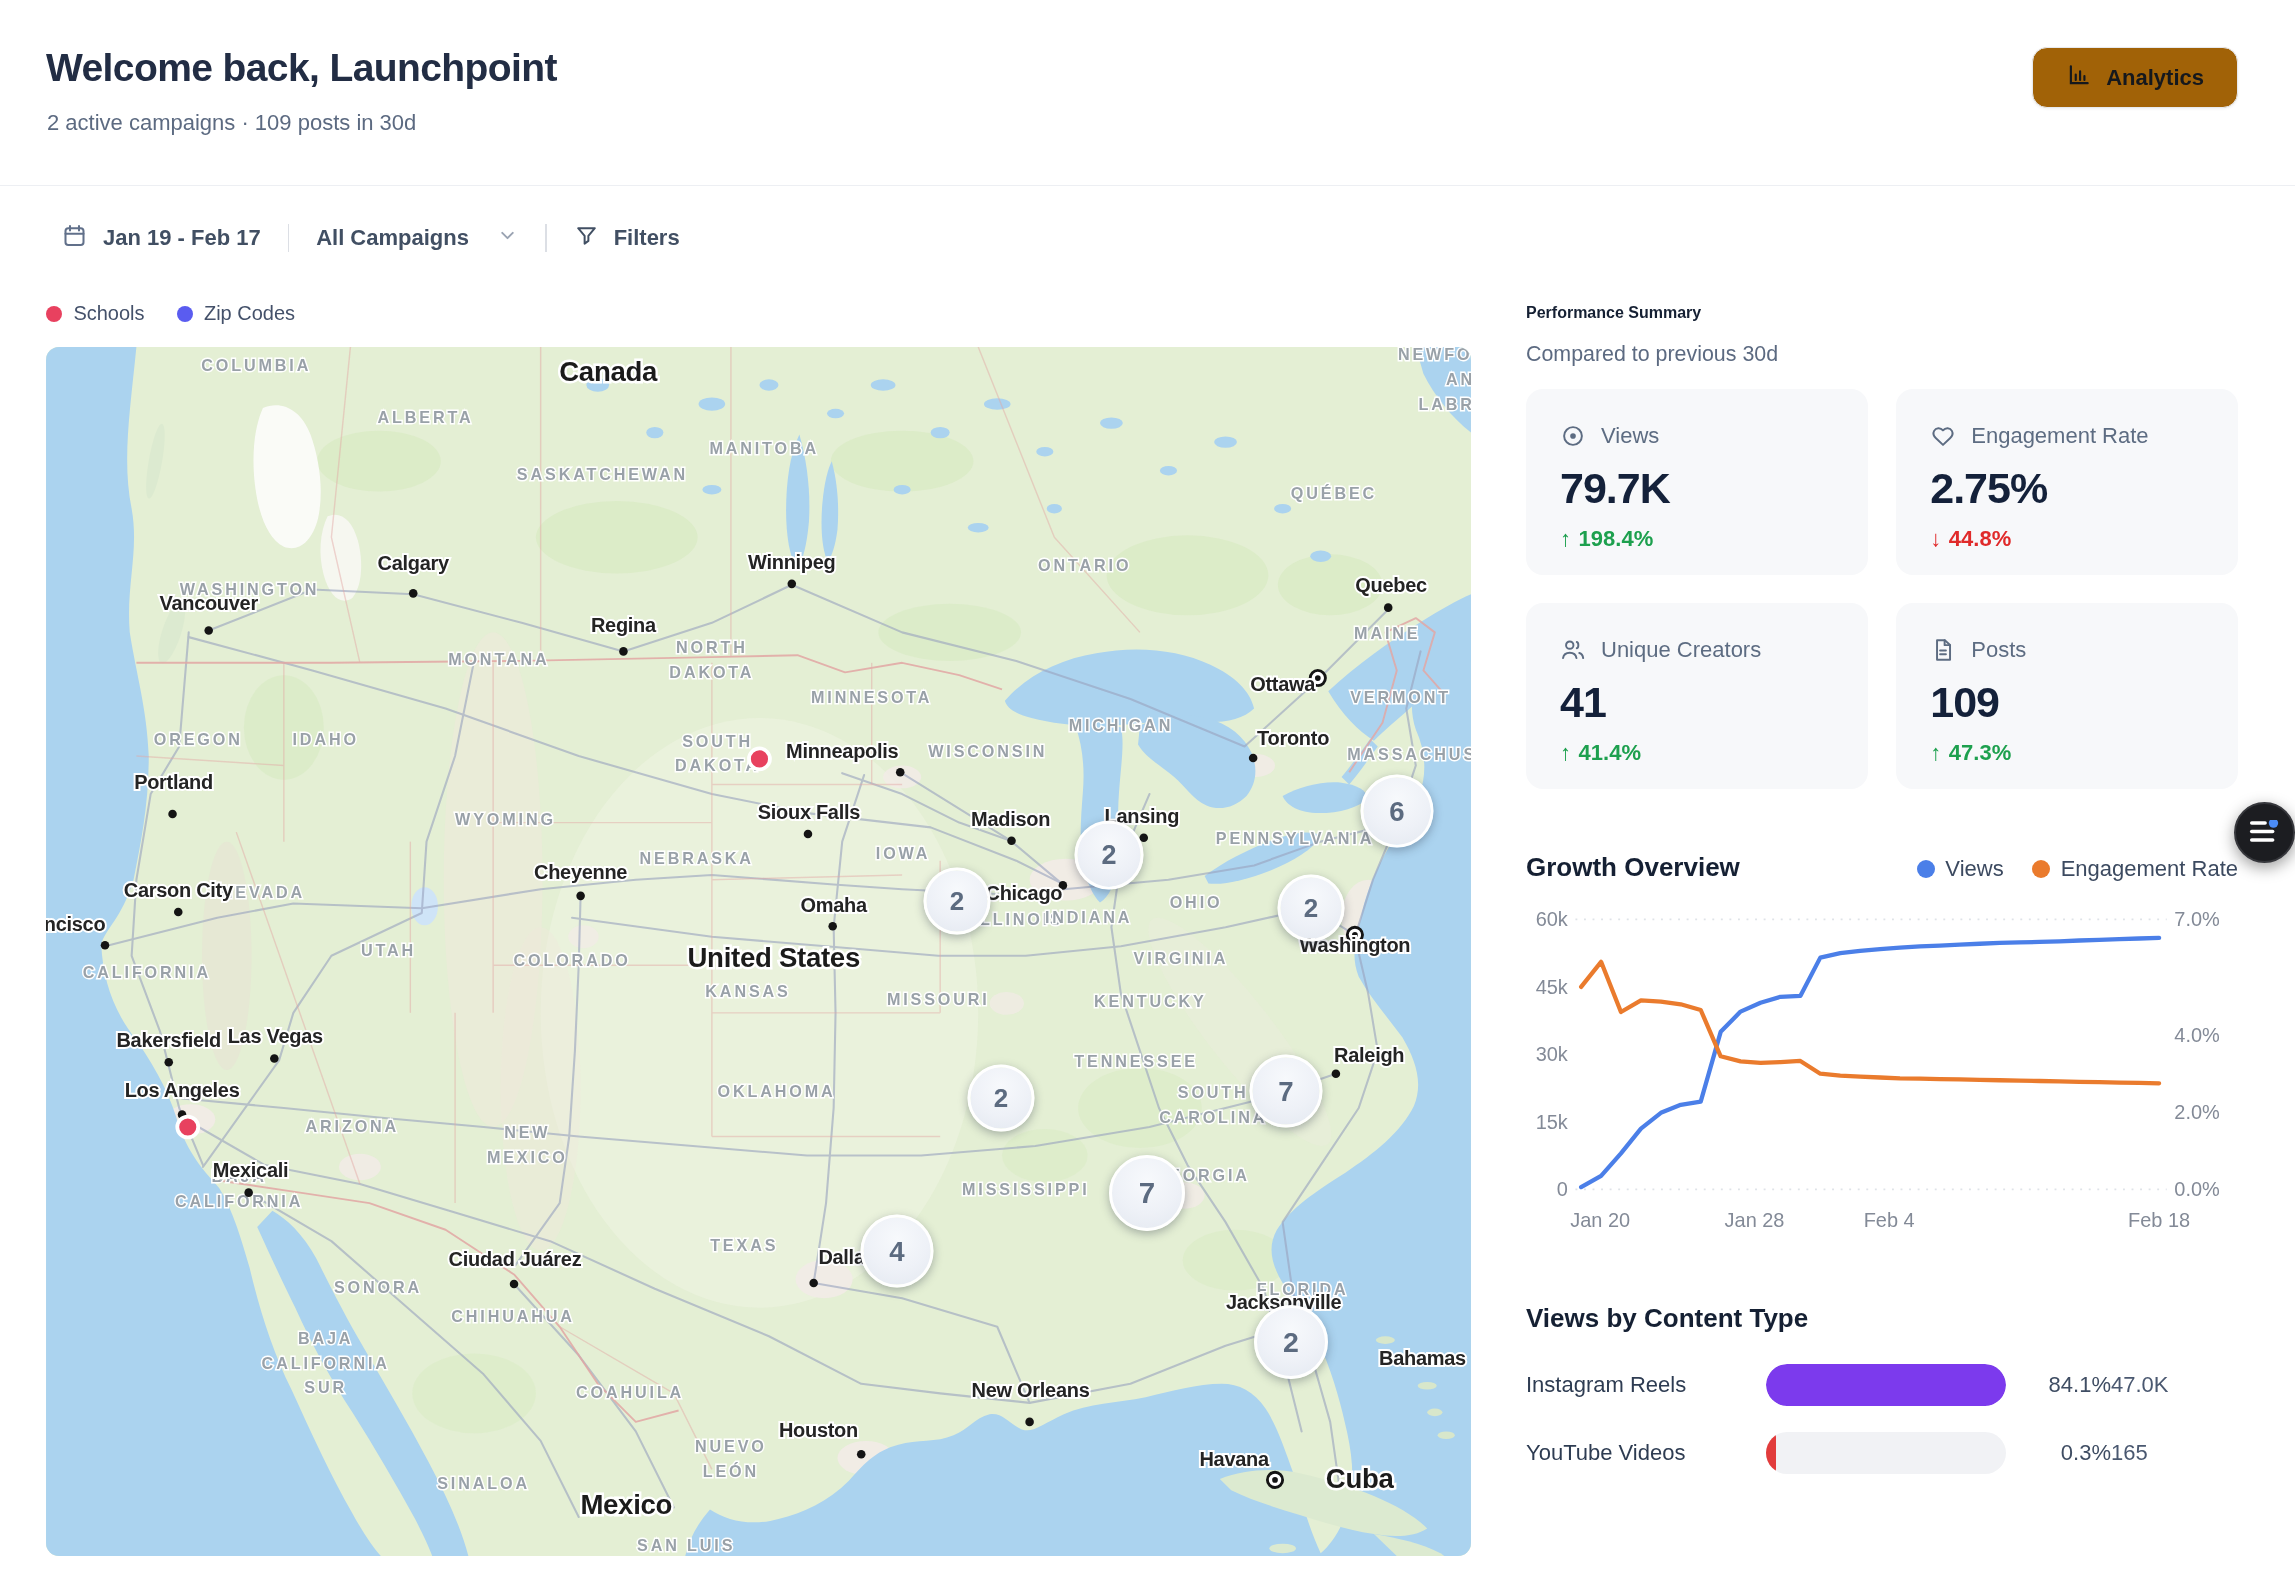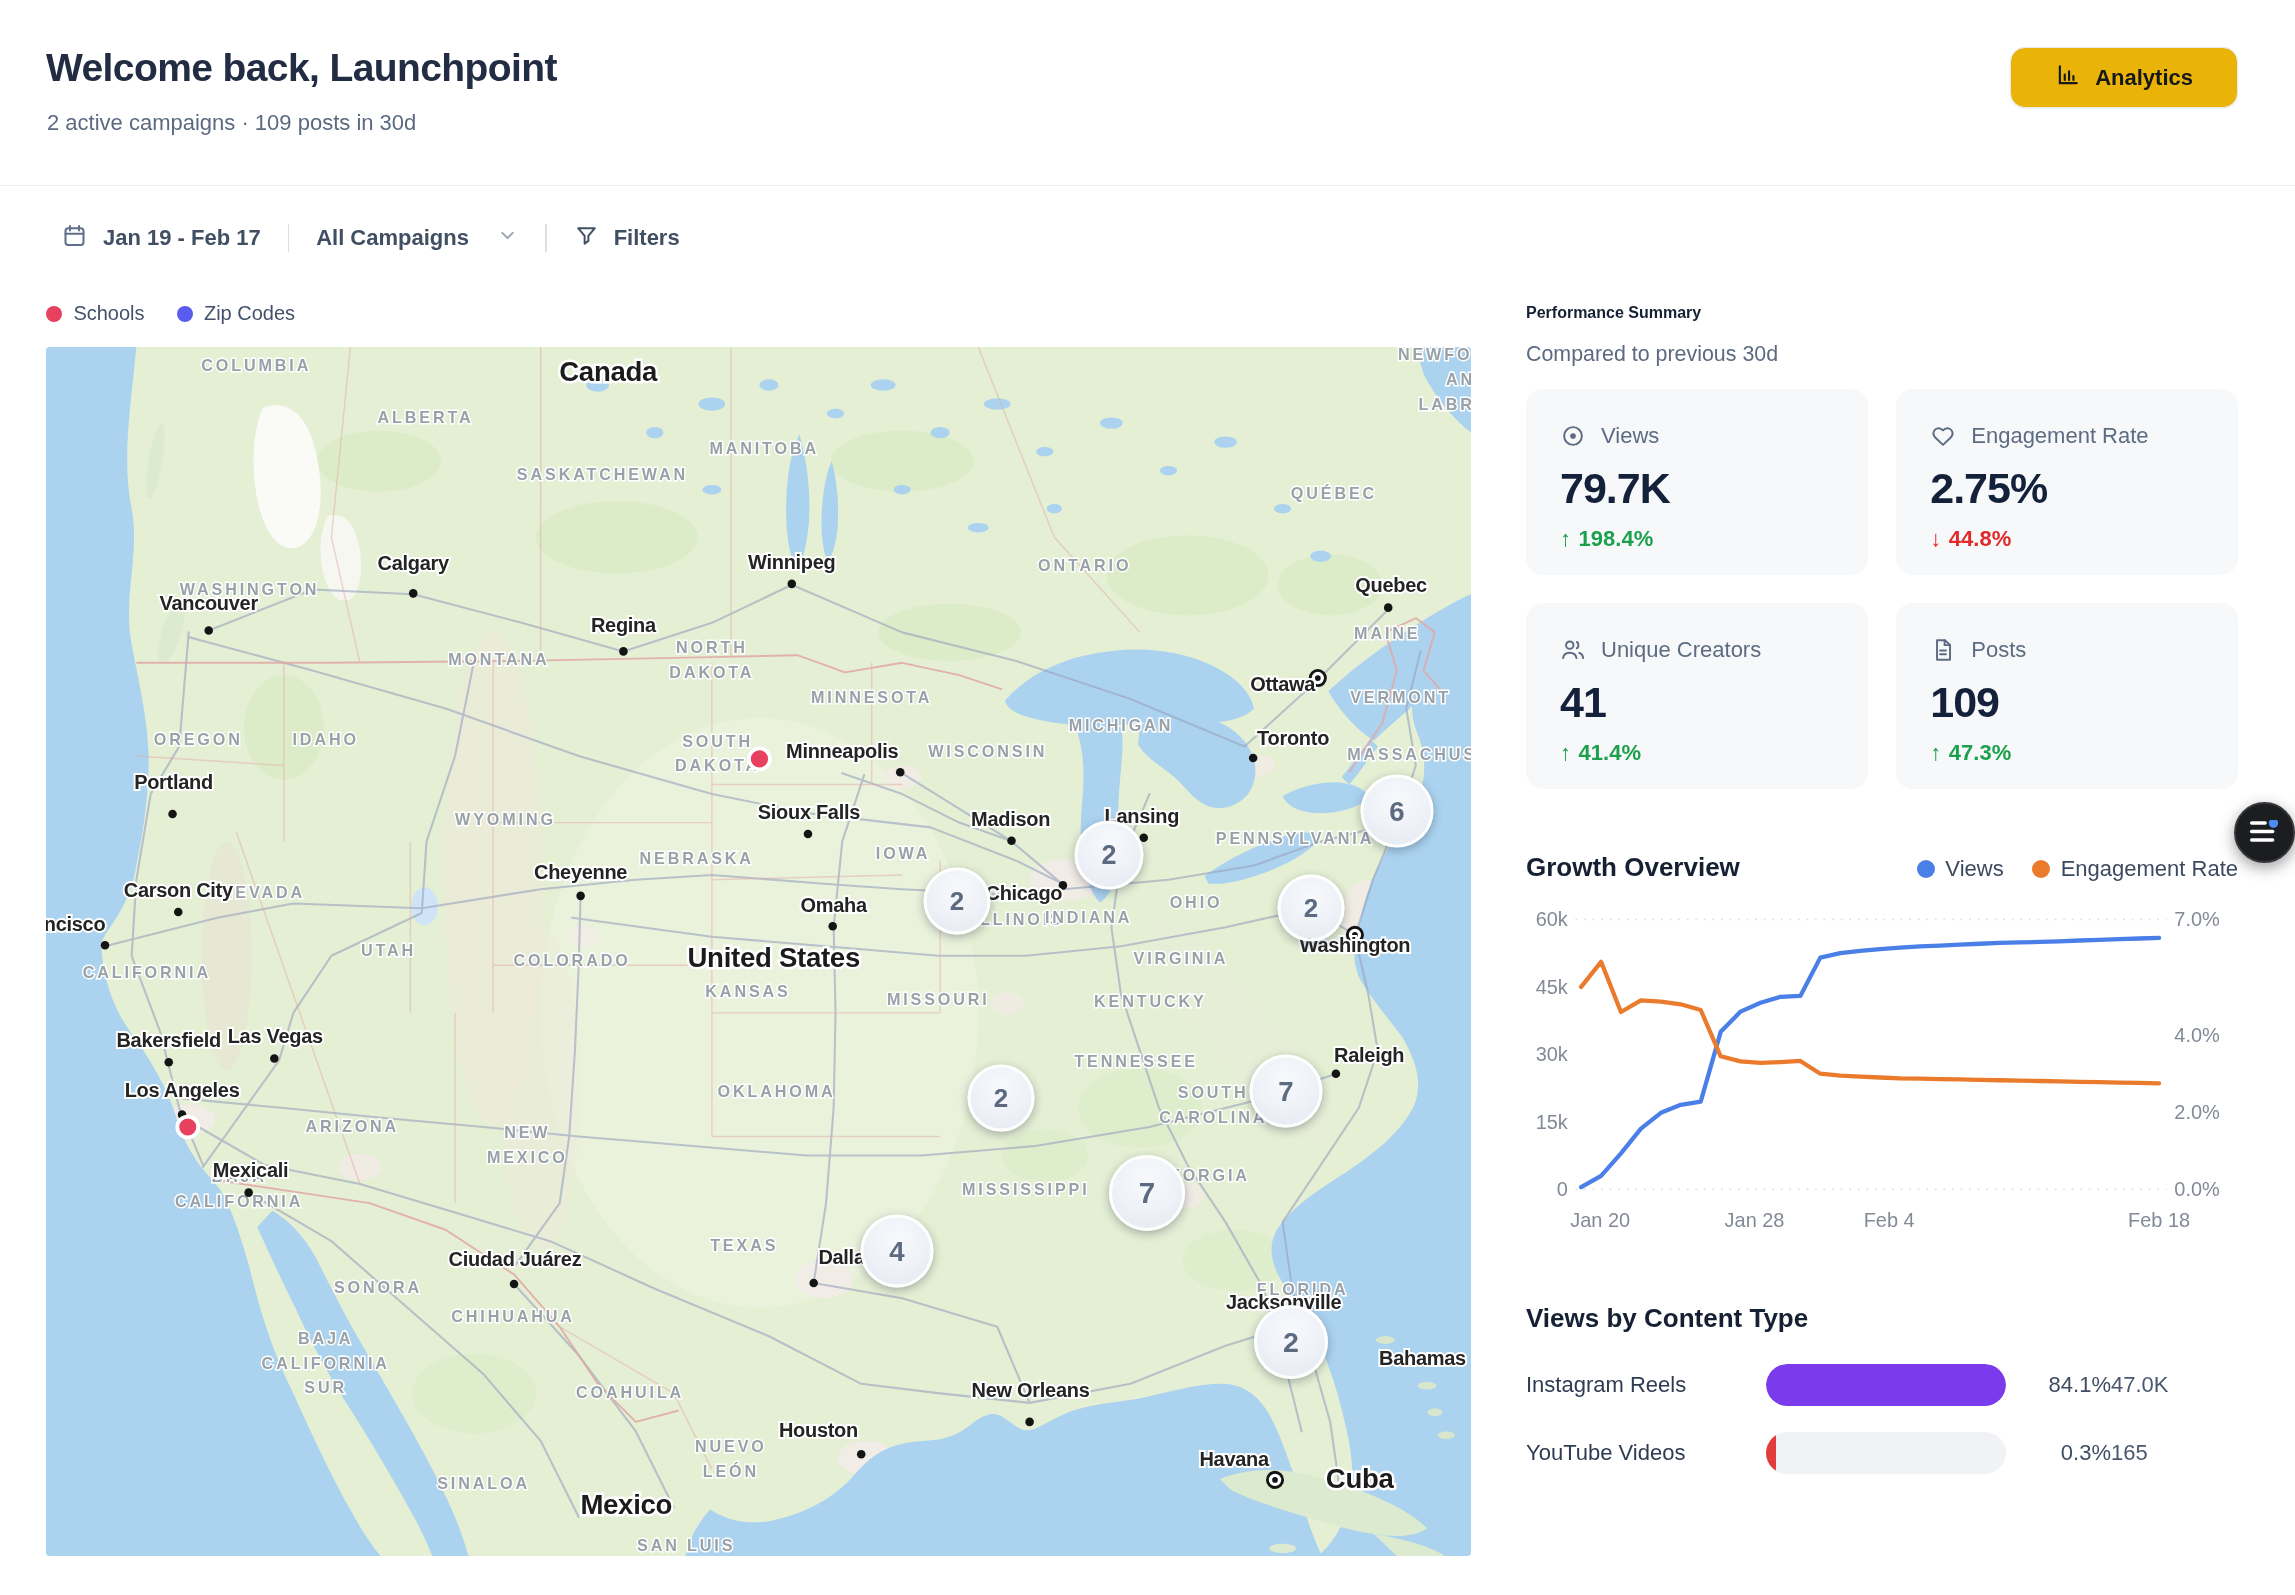--- a/index.html
+++ b/index.html
@@ -2,36 +2,36 @@
 <html style="font-size:15px"><head>
 <meta charset="utf-8">
 <style>
   html,body{margin:0;padding:0;background:#ffffff;}
   body{width:2296px;height:1596px;position:relative;overflow:hidden;
        font-family:"Liberation Sans",sans-serif;color:#1f2940;}
   
   .page-title{position:absolute;left:46px;top:46px;font-size:39px;font-weight:bold;
               letter-spacing:-0.6px;color:#222d44;}
   .page-sub{position:absolute;left:47px;top:110px;font-size:22px;color:#5c6a81;}
-  .analytics-btn{position:absolute;right:58px;top:47px;height:59px;padding:0 44px;
-                 background:#eab308;border:1.4px solid #e7e9ee;border-radius:15px;
+  .analytics-btn{position:absolute;right:58px;top:47px;height:59px;padding:0 33px;
+                 background:#a16207;border:1.4px solid #e7e9ee;border-radius:15px;
                  box-shadow:0 1px 2.9px rgba(16,24,40,.07);display:flex;align-items:center;
                  gap:14.3px;font-size:22px;font-weight:bold;color:#15181d;cursor:pointer;}
   .hr{position:absolute;left:0;top:185px;width:2296px;height:1.4px;background:#edeff3;}
   
   .filterbar{position:absolute;left:61px;top:217px;height:42px;display:flex;
              align-items:center;gap:27px;font-size:22px;color:#414f63;}
   .fb-item{display:flex;align-items:center;gap:15px;font-weight:bold;cursor:pointer;}
   .fb-sep{width:1.4px;height:28.5px;background:#dcdfe5;}
   
   .map-legend{position:absolute;left:46px;top:302px;display:flex;gap:32px;align-items:flex-start;}
   .ml-item{display:flex;align-items:center;gap:11.4px;font-size:20px;color:#44516a;cursor:pointer;}
   .ml-dot{width:16px;height:16px;border-radius:50%;}
   
-  .map{position:absolute;left:46px;top:347px;width:1425px;height:1209px;border-radius:4px;
+  .map{position:absolute;left:46px;top:347px;width:1425px;height:1209px;border-radius:13px;
        overflow:hidden;background:#e4efd4;cursor:grab;}
   .map svg{position:absolute;left:0;top:0;}
   .map-overlay{position:absolute;left:0;top:0;width:100%;height:100%;pointer-events:none;}
   .cluster{position:absolute;transform:translate(-50%,-50%);border-radius:50%;
            background:radial-gradient(circle at 50% 32%,#f7f9fc 0%,#eef1f7 55%,#e3e8f0 100%);
            border:3.8px solid #ffffff;box-shadow:0 2.9px 9.5px rgba(40,50,70,.35);
            color:#5c6b80;font-weight:bold;display:flex;align-items:center;justify-content:center;
            pointer-events:auto;cursor:pointer;}
   text.lbl-state{fill:#99a1a8;font-weight:bold;font-size:17px;letter-spacing:3px;
                  stroke:#ffffff;stroke-width:3px;paint-order:stroke;text-anchor:middle;}

